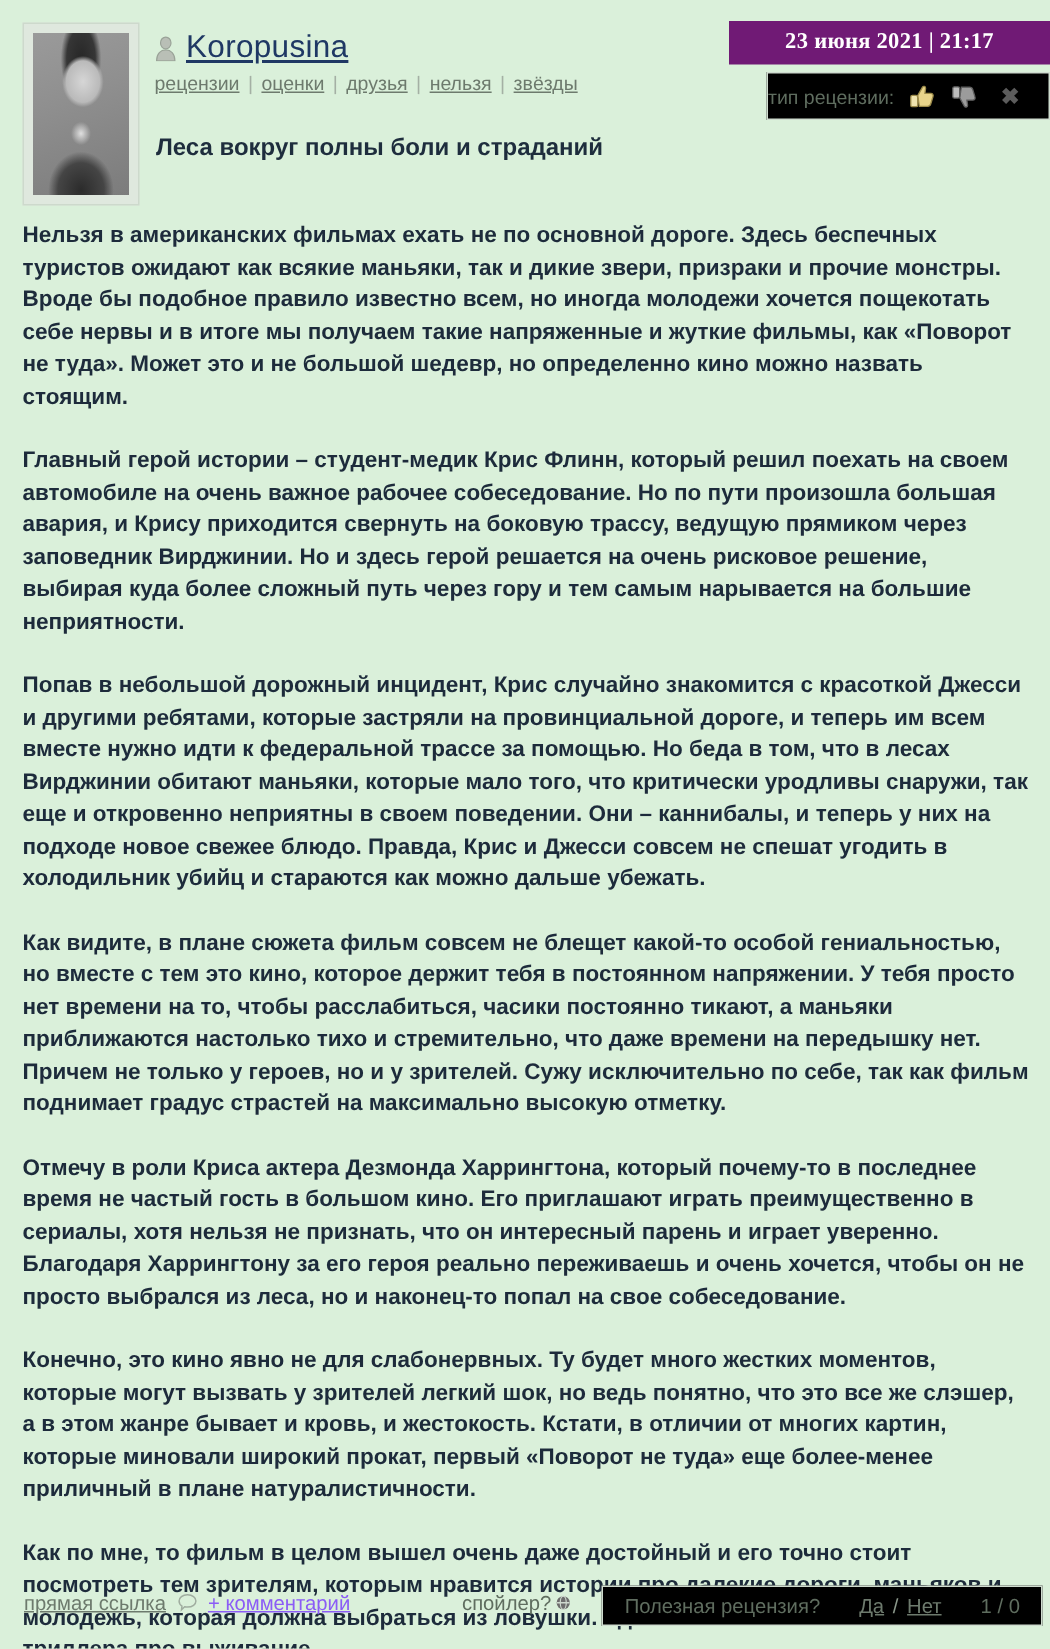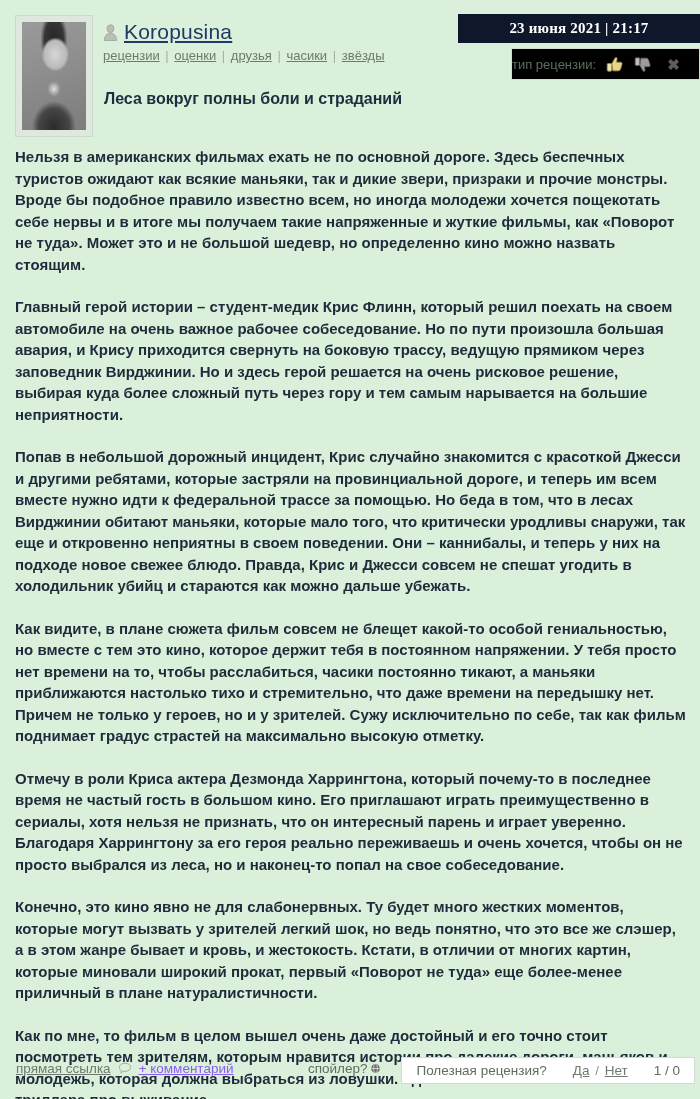--- a/index.html
+++ b/index.html
@@ -87,23 +87,23 @@
     font-size: 16px;
     font-weight: bold;
     line-height: 21px;
     color: #1e2d3d;
   }
 
   .date-badge {
     position: absolute;
     right: 0px;
     top: 14px;
-    width: 242px;
+    width: 214px;
     height: 29px;
-    background: #0f172a;
+    background: #701a75;
     color: #ffffff;
     font-family: "Liberation Serif", serif;
     font-weight: bold;
     font-size: 15px;
     display: flex;
     align-items: center;
     justify-content: center;
     letter-spacing: .2px;
   }
   .type-box {
@@ -186,21 +186,21 @@
     color: #5f6d5f;
   }
   .sphere-icon { width: 11px; height: 11px; display: block; }
 
   .useful-box {
     position: absolute;
     right: 5px;
     top: 6px;
     height: 27px;
     border: 1px solid #cfdccf;
-    background: #ffffff;
+    background: #000000;
     display: flex;
     align-items: center;
     padding: 0 14px;
     gap: 26px;
     font-size: 13.5px;
     white-space: nowrap;
   }
   .useful-label { color: #5f6d5f; }
   .useful-votes a { color: #6d7a6d; text-decoration: underline; }
   .useful-votes .slash { color: #8b988b; padding: 0 2px; }
@@ -228,21 +228,21 @@
         <a class="username" href="#">Koropusina</a>
       </div>
 
       <div class="navlinks">
         <a href="#">рецензии</a>
         <span class="sep">|</span>
         <a href="#">оценки</a>
         <span class="sep">|</span>
         <a href="#">друзья</a>
         <span class="sep">|</span>
-        <a href="#">часики</a>
+        <a href="#">нельзя</a>
         <span class="sep">|</span>
         <a href="#">звёзды</a>
       </div>
     </div>
 
     <div class="review-title">Леса вокруг полны боли и страданий</div>
 
     <div class="date-badge">23 июня 2021 | 21:17</div>
 
     <div class="type-box">

